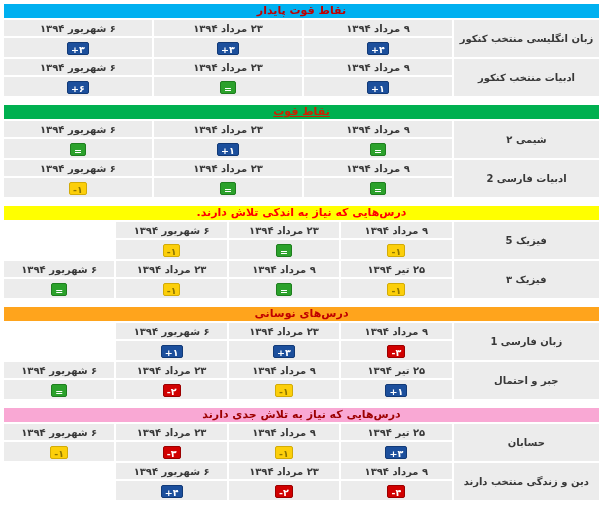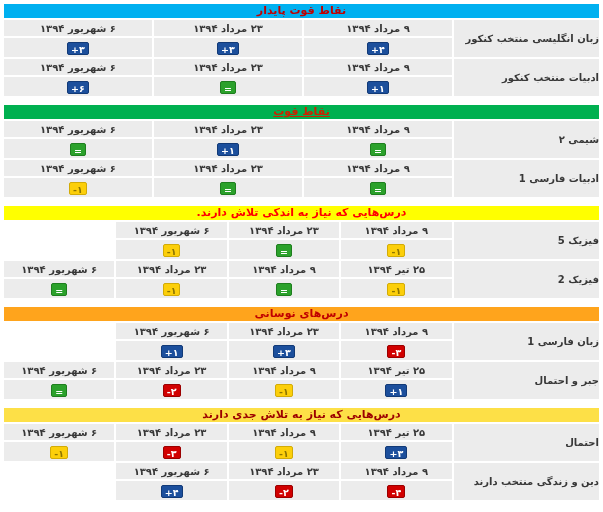--- a/index.html
+++ b/index.html
@@ -36,21 +36,21 @@
     color: #383838;
   }
   td.badge-cell {
     background: #ececec;
     height: 19px;
     text-align: center;
     vertical-align: middle;
   }
   td.subject {
     background: #ececec;
-    text-align: right;
+    text-align: center;
     font-size: 10px;
     font-weight: bold;
     color: #383838;
   }
   td.emptyc { background: transparent; }
   .badge {
     display: inline-block;
     direction: ltr;
     min-width: 15px;
     padding: 0 3px;
@@ -118,21 +118,21 @@
           <td class="date">۹ مرداد ۱۳۹۴</td>
           <td class="date">۲۳ مرداد ۱۳۹۴</td>
           <td class="date">۶ شهریور ۱۳۹۴</td>
         </tr>
         <tr>
           <td class="badge-cell"><span class="badge" style="background: rgb(43, 161, 43); color: rgb(255, 255, 255); border-color: rgb(30, 126, 30);">=</span></td>
           <td class="badge-cell"><span class="badge" style="background: rgb(28, 79, 156); color: rgb(255, 255, 255); border-color: rgb(18, 58, 119);">+۱</span></td>
           <td class="badge-cell"><span class="badge" style="background: rgb(43, 161, 43); color: rgb(255, 255, 255); border-color: rgb(30, 126, 30);">=</span></td>
         </tr>
         <tr>
-          <td class="subject" rowspan="2">ادبیات فارسی 1</td>
+          <td class="subject" rowspan="2">ادبیات فارسی 2</td>
           <td class="date">۹ مرداد ۱۳۹۴</td>
           <td class="date">۲۳ مرداد ۱۳۹۴</td>
           <td class="date">۶ شهریور ۱۳۹۴</td>
         </tr>
         <tr>
           <td class="badge-cell"><span class="badge" style="background: rgb(43, 161, 43); color: rgb(255, 255, 255); border-color: rgb(30, 126, 30);">=</span></td>
           <td class="badge-cell"><span class="badge" style="background: rgb(43, 161, 43); color: rgb(255, 255, 255); border-color: rgb(30, 126, 30);">=</span></td>
           <td class="badge-cell"><span class="badge" style="background: rgb(252, 207, 10); color: rgb(141, 117, 0); border-color: rgb(210, 171, 6);">-۱</span></td>
         </tr>
       </tbody>
@@ -156,21 +156,21 @@
           <td class="date">۶ شهریور ۱۳۹۴</td>
           <td class="emptyc"></td>
         </tr>
         <tr>
           <td class="badge-cell"><span class="badge" style="background: rgb(252, 207, 10); color: rgb(141, 117, 0); border-color: rgb(210, 171, 6);">-۱</span></td>
           <td class="badge-cell"><span class="badge" style="background: rgb(43, 161, 43); color: rgb(255, 255, 255); border-color: rgb(30, 126, 30);">=</span></td>
           <td class="badge-cell"><span class="badge" style="background: rgb(252, 207, 10); color: rgb(141, 117, 0); border-color: rgb(210, 171, 6);">-۱</span></td>
           <td class="emptyc"></td>
         </tr>
         <tr>
-          <td class="subject" rowspan="2">فیزیک 2</td>
+          <td class="subject" rowspan="2">فیزیک ۳</td>
           <td class="date">۲۵ تیر ۱۳۹۴</td>
           <td class="date">۹ مرداد ۱۳۹۴</td>
           <td class="date">۲۳ مرداد ۱۳۹۴</td>
           <td class="date">۶ شهریور ۱۳۹۴</td>
         </tr>
         <tr>
           <td class="badge-cell"><span class="badge" style="background: rgb(252, 207, 10); color: rgb(141, 117, 0); border-color: rgb(210, 171, 6);">-۱</span></td>
           <td class="badge-cell"><span class="badge" style="background: rgb(43, 161, 43); color: rgb(255, 255, 255); border-color: rgb(30, 126, 30);">=</span></td>
           <td class="badge-cell"><span class="badge" style="background: rgb(252, 207, 10); color: rgb(141, 117, 0); border-color: rgb(210, 171, 6);">-۱</span></td>
           <td class="badge-cell"><span class="badge" style="background: rgb(43, 161, 43); color: rgb(255, 255, 255); border-color: rgb(30, 126, 30);">=</span></td>
@@ -220,24 +220,24 @@
     <table class="sec">
       <colgroup>
         <col style="width: 145px;">
         <col style="width: 110px;">
         <col style="width: 110px;">
         <col style="width: 110px;">
         <col style="width: 110px;">
       </colgroup>
       <tbody>
         <tr>
-          <td colspan="5" class="hdr" style="background: #fde047; color: rgb(156, 0, 0); margin-left: 20px;">درس‌هایی که نیاز به تلاش جدی دارند</td>
-        </tr>
-        <tr>
-          <td class="subject" rowspan="2">احتمال</td>
+          <td colspan="5" class="hdr" style="background: #f9a8d4; color: rgb(156, 0, 0); margin-left: 20px;">درس‌هایی که نیاز به تلاش جدی دارند</td>
+        </tr>
+        <tr>
+          <td class="subject" rowspan="2">حسابان</td>
           <td class="date">۲۵ تیر ۱۳۹۴</td>
           <td class="date">۹ مرداد ۱۳۹۴</td>
           <td class="date">۲۳ مرداد ۱۳۹۴</td>
           <td class="date">۶ شهریور ۱۳۹۴</td>
         </tr>
         <tr>
           <td class="badge-cell"><span class="badge" style="background: rgb(28, 79, 156); color: rgb(255, 255, 255); border-color: rgb(18, 58, 119);">+۳</span></td>
           <td class="badge-cell"><span class="badge" style="background: rgb(252, 207, 10); color: rgb(141, 117, 0); border-color: rgb(210, 171, 6);">-۱</span></td>
           <td class="badge-cell"><span class="badge" style="background: rgb(209, 0, 0); color: rgb(255, 255, 255); border-color: rgb(154, 0, 0);">-۳</span></td>
           <td class="badge-cell"><span class="badge" style="background: rgb(252, 207, 10); color: rgb(141, 117, 0); border-color: rgb(210, 171, 6);">-۱</span></td>

